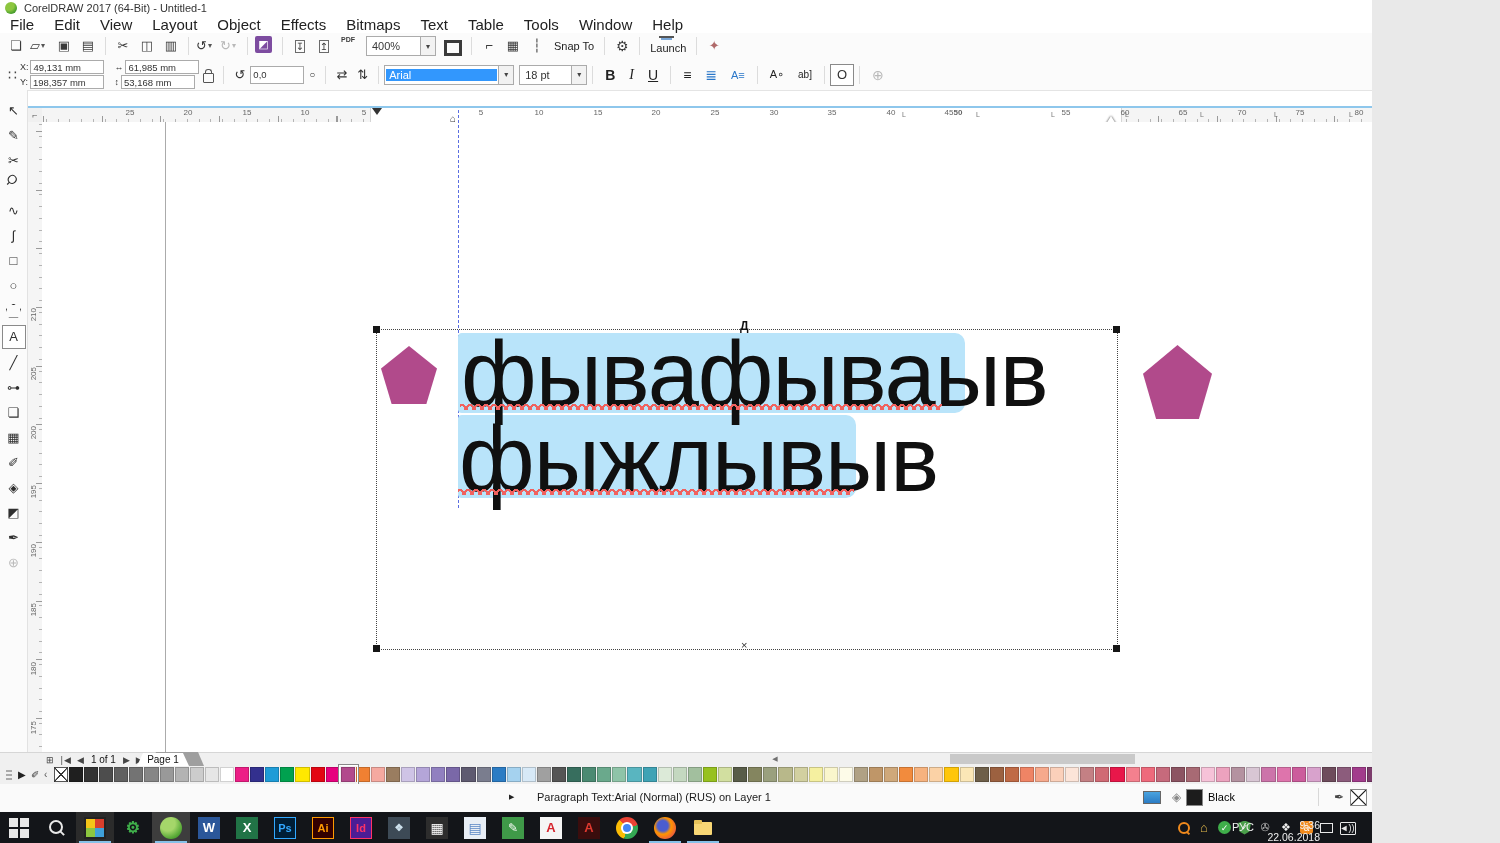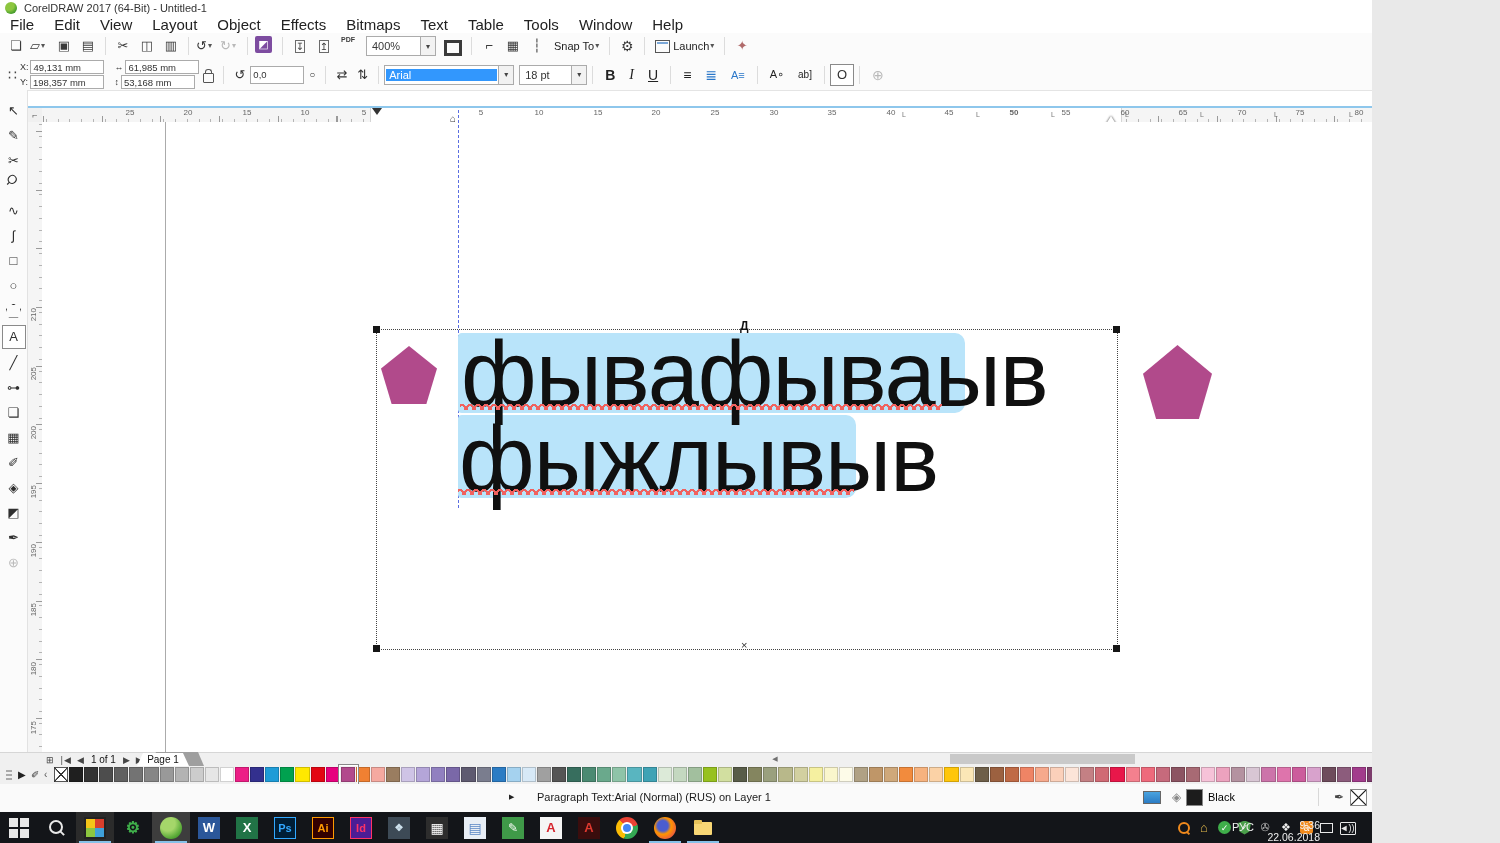--- a/index.html
+++ b/index.html
@@ -23,21 +23,21 @@
   .tsep{width:1px;height:18px;background:#dcdcdc;margin:0 5px;}
   .drop{font-size:8px;color:#555;margin-left:1px;}
   .disabled{color:#b9b9b9!important;}
   .combo{height:18px;border:1px solid #ababab;background:#fff;font-size:11px;display:flex;align-items:center;}
   .combo .val{padding:0 5px;flex:1;}
   .combo .arrowbox{width:14px;height:100%;border-left:1px solid #ababab;display:flex;align-items:center;justify-content:center;font-size:8px;color:#444;background:#f2f2f2;}
   #bw-btn{background:#7d4ca0;color:#fff;width:17px;height:17px;line-height:17px;border-radius:2px;font-size:11px;}
   .boxed{border:1px solid #6b6b6b;width:15px;height:15px;line-height:14px;font-size:10px;}
   #pdf-btn{font-size:7px;font-weight:bold;line-height:8px;}
   #fullscreen-btn{width:12px;height:10px;border:3px solid #3a3a3a;margin-top:4px;}
-  .txtbtn{font-size:11px;color:#222;padding:0 3px;}
+  .txtbtn{font-size:11px;color:#222;padding:0 3px;flex-direction:column;}
   #gear-btn{font-size:14px;}
   .win-ico{width:13px;height:11px;border:1px solid #555;position:relative;margin-right:3px;}
   .win-ico:before{content:"";position:absolute;left:1px;top:1px;right:1px;height:2px;background:#7aa7d8;}
   
   #propbar{left:0;top:59px;width:1500px;height:31px;background:#fbfbfb;border-bottom:1px solid #e4e4e4;font-size:10px;color:#333;}
   .pfield{border:1px solid #ababab;background:#fff;height:12px;font-size:9.5px;padding:0 2px;display:flex;align-items:center;width:68px;}
   .pcol{display:flex;flex-direction:column;gap:1px;justify-content:center;}
   .plabel{font-size:9px;color:#333;margin-right:2px;}
   .picon{font-size:12px;color:#444;margin:0 3px;}
   .pbtn{font-size:13px;color:#333;margin:0 5px;}
@@ -340,21 +340,21 @@
       <span class="rnum" style="left: 322px;">5</span>
       <span class="rnum" style="left: 439px;">5</span>
       <span class="rnum" style="left: 497px;">10</span>
       <span class="rnum" style="left: 556px;">15</span>
       <span class="rnum" style="left: 614px;">20</span>
       <span class="rnum" style="left: 673px;">25</span>
       <span class="rnum" style="left: 732px;">30</span>
       <span class="rnum" style="left: 790px;">35</span>
       <span class="rnum" style="left: 849px;">40</span>
       <span class="rnum" style="left: 907px;">45</span>
-      <span class="rnum" style="left: 972px; font-weight: bold;">50</span>
+      <span class="rnum" style="left: 916px; font-weight: bold;">50</span>
       <span class="rnum" style="left: 1024px;">55</span>
       <span class="rnum" style="left: 1083px;">60</span>
       <span class="rnum" style="left: 1141px;">65</span>
       <span class="rnum" style="left: 1200px;">70</span>
       <span class="rnum" style="left: 1258px;">75</span>
       <span class="rnum" style="left: 1317px;">80</span>
       <span class="rnum" style="left: 1375px;">85</span>
       <span class="rnum" style="left: 1434px;">90</span>
     </div>
   <div id="unit-label" class="abs" style="left:1450px;top:110px;">millimeters</div>

